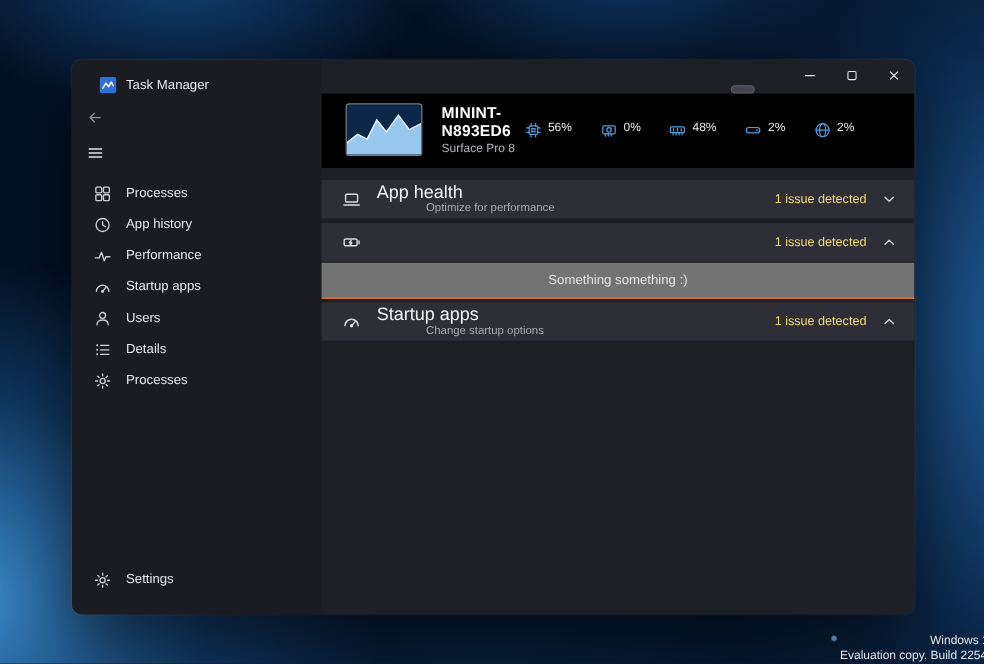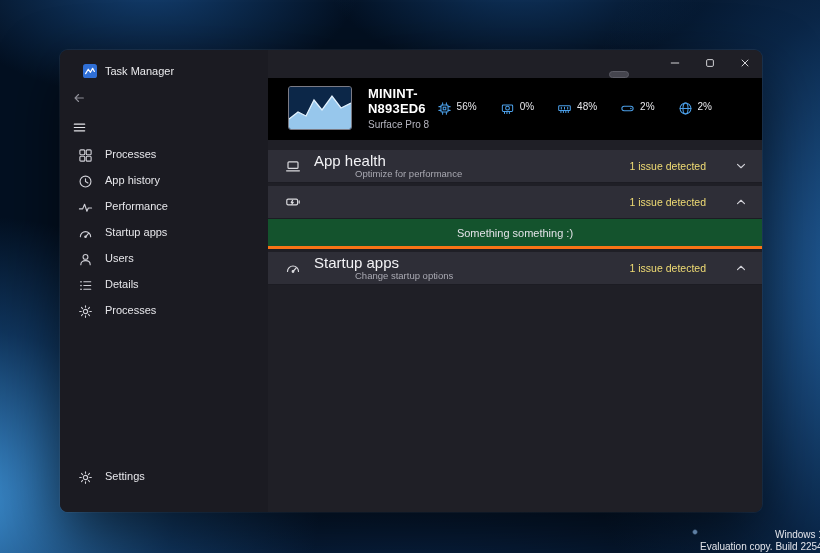--- a/index.html
+++ b/index.html
@@ -21,21 +21,21 @@
     background:#1f1f26; border-radius:8px; overflow:hidden; display:flex;
     box-shadow:0 24px 60px rgba(0,0,0,.55), 0 0 0 1px rgba(255,255,255,.07);
   }
   
   .sidebar { width:208px; background:#1b1b22; display:flex; flex-direction:column; padding:12px 0 10px; flex:none; }
   .app-title { display:flex; align-items:center; gap:8px; padding:2px 0 4px 23px; color:#e9e9ec; font-size:11px; }
   .icon-btn { background:none; border:none; color:#e4e4e8; display:flex; align-items:center; cursor:pointer; padding:0; }
   .nav-back { margin:8px 0 0 12px; color:#8d8d96; height:16px; }
   .hamburger { margin:12px 0 2px 12px; height:18px; }
   .nav { display:flex; flex-direction:column; margin-top:10px; }
-  .nav-item { display:flex; gap:12px; height:26px; padding-left:18px; color:#e6e6ea; font-size:11px; cursor:pointer; }
+  .nav-item { display:flex; align-items:center; gap:12px; height:26px; padding-left:18px; color:#e6e6ea; font-size:11px; cursor:pointer; }
   .nav-item .ic { width:15px; height:15px; color:#cfcfd6; flex:none; display:flex; }
   .spacer { flex:1; }
   .settings-row { margin-bottom:6px; }
   
   .content { flex:1; background:#1f1f26; display:flex; flex-direction:column; position:relative; }
   .titlebar { height:28px; display:flex; justify-content:flex-end; align-items:flex-start; flex:none; }
   .cap-btn { width:35px; height:25px; display:flex; align-items:center; justify-content:center; background:transparent; border:none; color:#e6e6ea; cursor:pointer; }
   .drag-pill { position:absolute; top:21px; left:341px; width:20px; height:7px; border-radius:4px; background:#45454e; border:1px solid #5c5c66; }
   .header-card { padding:8px 50px 10px 20px; display:flex; align-items:center; background:#000000; flex:none; }
   .thumb { width:64px; height:44px; border:1px solid #7b7b85; border-radius:3px; overflow:hidden; flex:none; background:#0d2b50; display:flex; }
@@ -47,24 +47,24 @@
   .stat .ic { width:15px; height:15px; color:var(--stat_icon_blue,#4b9fe8); display:flex; }
   .stat .val { font-size:10px; color:#e8e8ec; }
   
   .sections { margin-top:10px; display:flex; flex-direction:column; }
   .group { margin-bottom:3px; }
   .sec-row { height:33px; background:#2e2e37; display:flex; align-items:center; padding:0 14px 0 17px; cursor:pointer; border-bottom:1px solid #1c1c23; }
   .sec-ic { width:16px; height:16px; color:#dadade; display:flex; flex:none; }
   .sec-text { margin-left:13px; display:flex; flex-direction:column; justify-content:center; }
   .sec-title { font-size:15px; color:#f2f2f5; line-height:13px; }
   .sec-sub { font-size:9.5px; color:#a9a9b2; line-height:11px; margin-top:1px;margin-left:41px; }
-  .sec-right { margin-left:auto; display:flex; align-items:center; gap:28px; }
+  .sec-right { margin-left:auto; display:flex; align-items:center; gap:12px; }
   .sec-status { font-size:10.5px; color:var(--warning,#f0dc74); }
   .chev { width:14px; height:14px; color:#d2d2d8; display:flex; }
-  .sec-content { min-height:30px; background:#14532d; display:flex; align-items:center; justify-content:center; text-align:center; font-size:11px; color:#e2e2e7; border-bottom:3px solid #f97316; padding:2px 20px; }
+  .sec-content { min-height:30px; background:#737373; display:flex; align-items:center; justify-content:center; text-align:center; font-size:11px; color:#e2e2e7; border-bottom:1px solid #f97316; padding:2px 20px; }
   
   .wm { position:absolute; font-size:10px; color:rgba(245,245,250,.92); white-space:nowrap; }
   .wm1 { left:775px; top:529px; }
   .wm2 { left:700px; top:541px; }
   svg { display:block; }
 </style>
 </head>
 <body>
 
 <div class="window">

